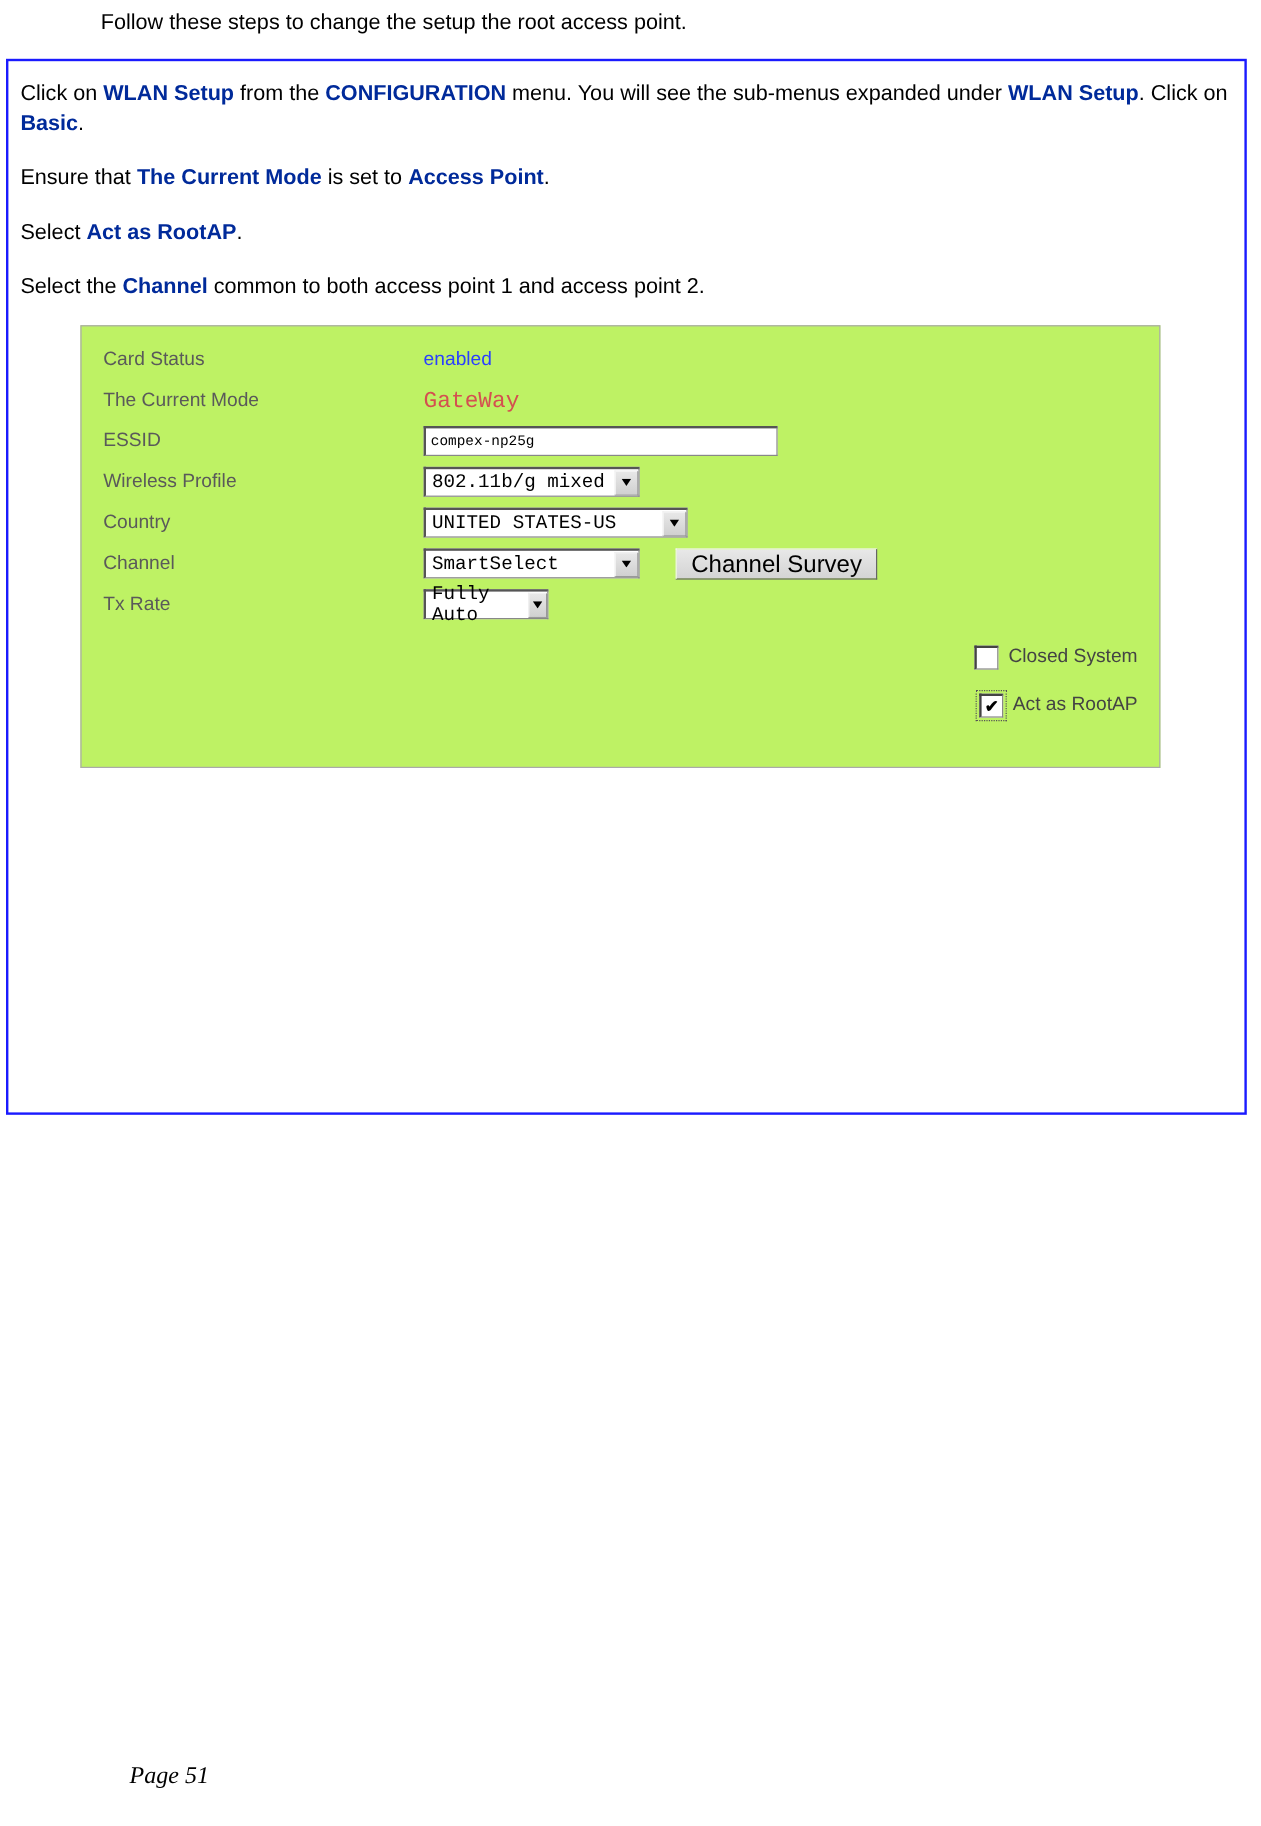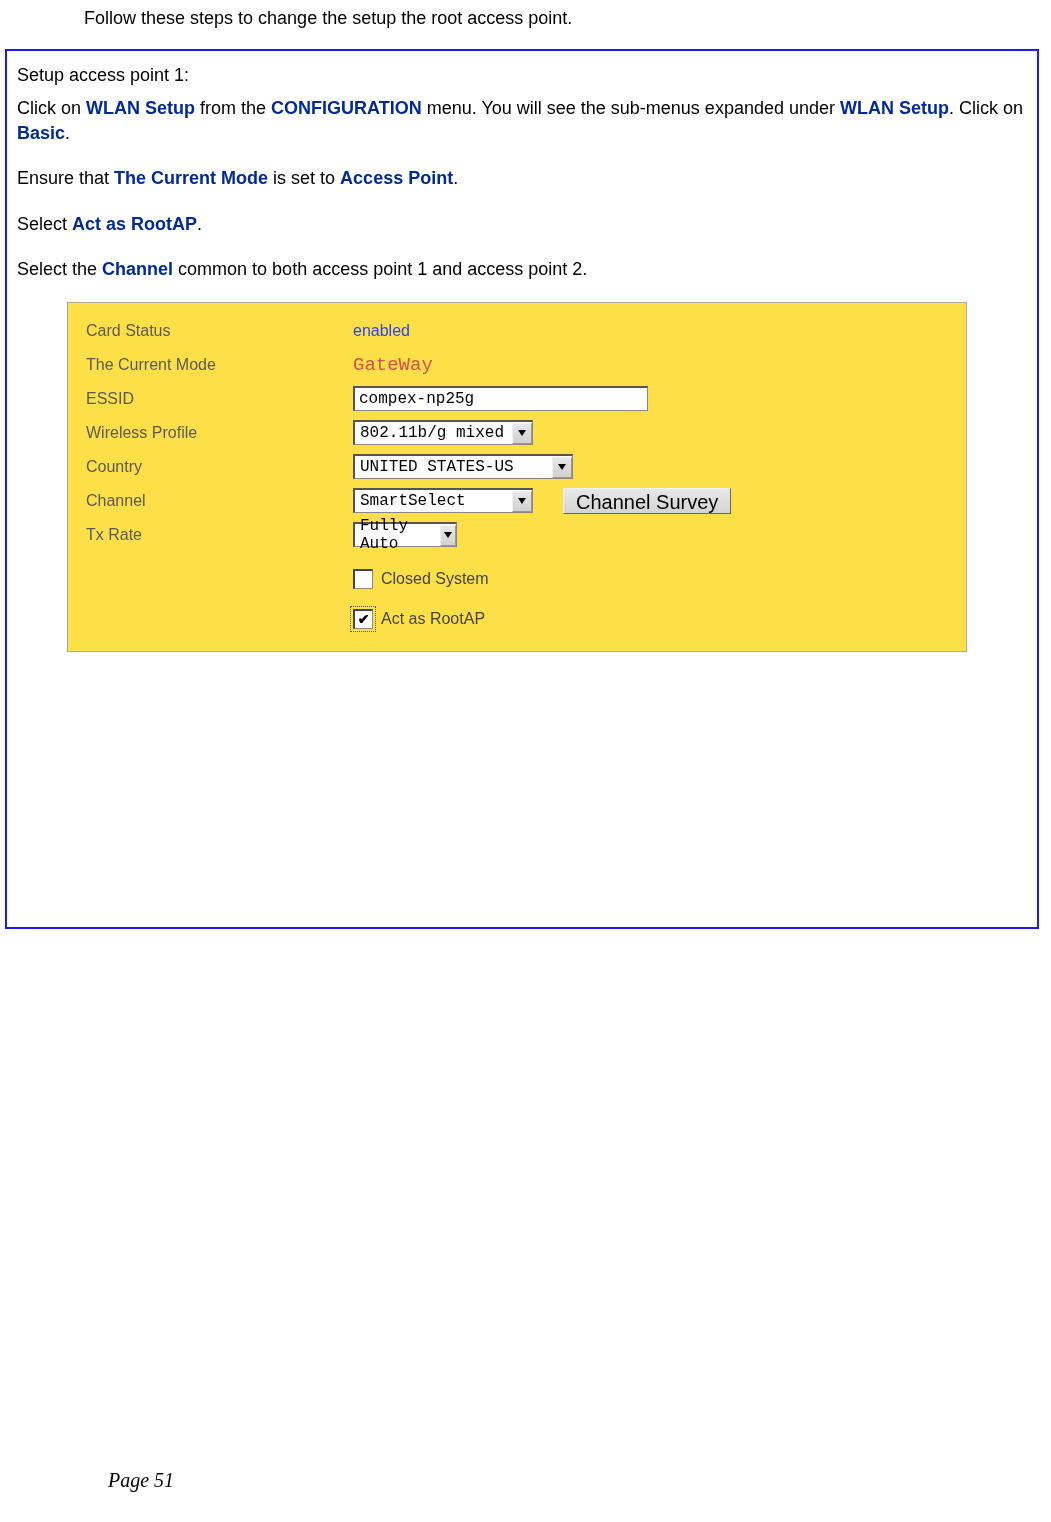--- a/index.html
+++ b/index.html
@@ -32,22 +32,22 @@
       margin-bottom: 20px;
     }
     .bold-blue {
       font-weight: bold;
       color: #002a9a;
     }
     .config-panel {
       margin: 18px 0 0 50px;
       border: 1px solid #aaa;
       width: 900px;
-      background: #fde047;
-      padding: 14px 18px 18px 18px;
+      background: #bef264;
+      padding: 14px 18px 37px 18px;
     }
     .form-row {
       display: flex;
       align-items: center;
       margin-bottom: 6px;
       min-height: 28px;
     }
     .form-label {
       width: 267px;
       font-family: Verdana, Arial, sans-serif;
@@ -59,21 +59,21 @@
       font-family: Verdana, Arial, sans-serif;
       font-size: 16px;
     }
     .value-mode {
       color: #d45050;
       font-family: Liberation Mono, monospace;
       font-size: 19px;
     }
     .text-input {
       font-family: 'Courier New', monospace;
-      font-size: 16px;
+      font-size: 12px;
       border: 1px solid #888;
       border-top: 2px solid #555;
       border-left: 2px solid #555;
       padding: 2px 4px;
       height: 25px;
       background: #fff;
     }
     .essid-input { width: 295px; }
     .select-box {
       display: inline-flex;
@@ -120,20 +120,21 @@
       height: 26px;
       margin-left: 30px;
       cursor: pointer;
     }
     .checkbox-row {
       display: flex;
       align-items: center;
       margin-left: 267px;
       margin-bottom: 4px;
       margin-top: 20px;
+      justify-content: flex-end;
     }
     .checkbox-container {
       width: 20px;
       height: 20px;
       border: 1px solid #888;
       border-top: 2px solid #444;
       border-left: 2px solid #444;
       background: #fff;
       display: inline-flex;
       align-items: center;
@@ -179,21 +180,20 @@
       font-style: italic;
     }
   </style>
 </head>
 <body>
 
 <div class="intro-text">Follow these steps to change the setup the root access point.</div>
 
 <div class="content-box">
 
-  <div class="step-heading">Setup access point 1:</div>
 
   <p class="instruction-para">
     <span>Click on </span><span class="bold-blue">WLAN Setup</span><span> from the </span><span class="bold-blue">CONFIGURATION</span><span> menu. You will see the sub-menus expanded under </span><span class="bold-blue">WLAN Setup</span><span>. Click on </span><span class="bold-blue">Basic</span><span>.</span>
   </p>
 
   <p class="instruction-para">
     <span>Ensure that </span><span class="bold-blue">The Current Mode</span><span> is set to </span><span class="bold-blue">Access Point</span><span>.</span>
   </p>
 
   <p class="instruction-para">

